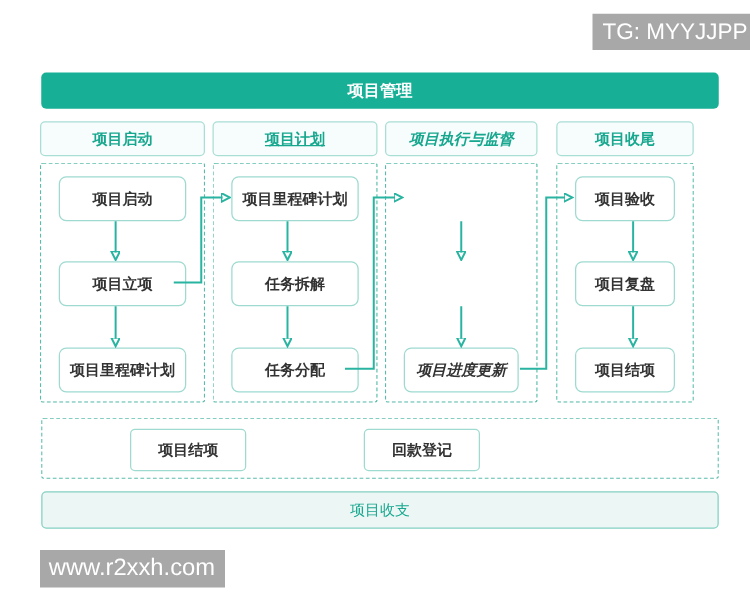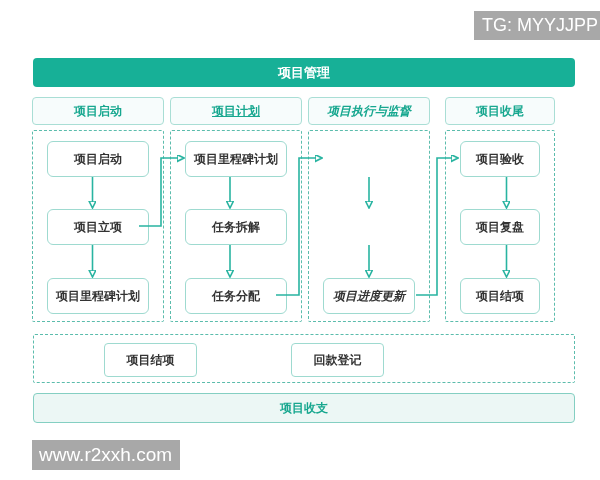--- a/index.html
+++ b/index.html
@@ -82,21 +82,21 @@
   }
   .f0 { left:70px; } .f1 { left:213px;margin-left:44px; } .f2 { left:358px; }
 
   .footer-bar {
     position:absolute;
     left:33px; top:393px; width:542px; height:30px;
     background:#ecf7f5;
     border:1px solid #84cfc2;
     border-radius:4px;
     display:flex; align-items:center; justify-content:center;
-    color:#17a78f; font-size:12px; font-weight:bold;
+    color:#17a78f; font-size:12px; font-weight:normal;
   }
 
   svg.overlay {
     position:absolute; left:0; top:0;
     width:600px; height:480px;
     pointer-events:none;
   }
   svg.overlay path { stroke:#29b4a1; stroke-width:1.6; fill:none; }
 </style>
 </head>

